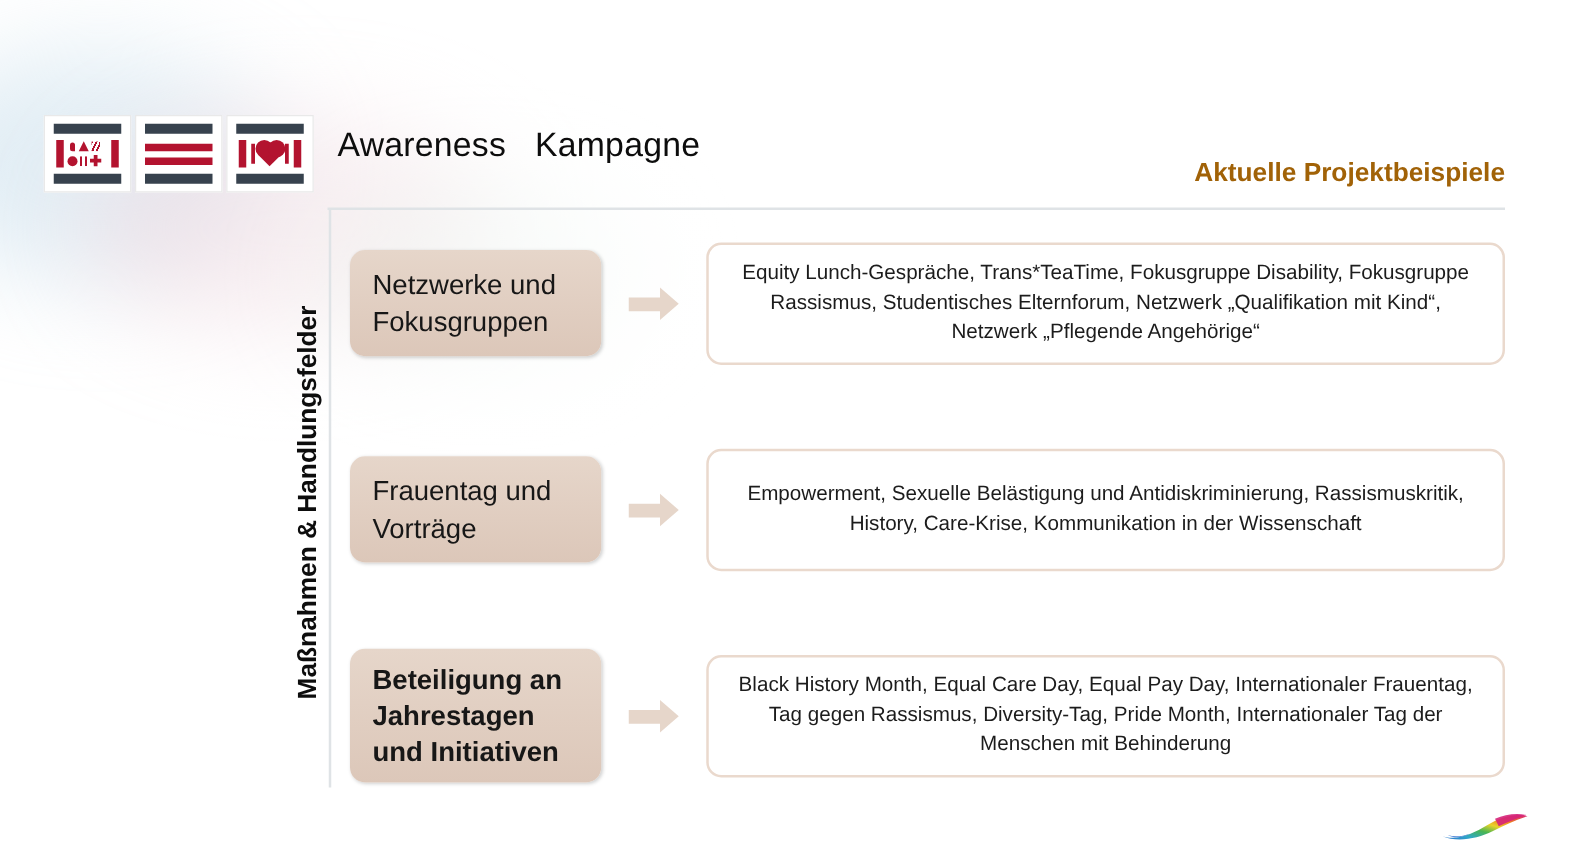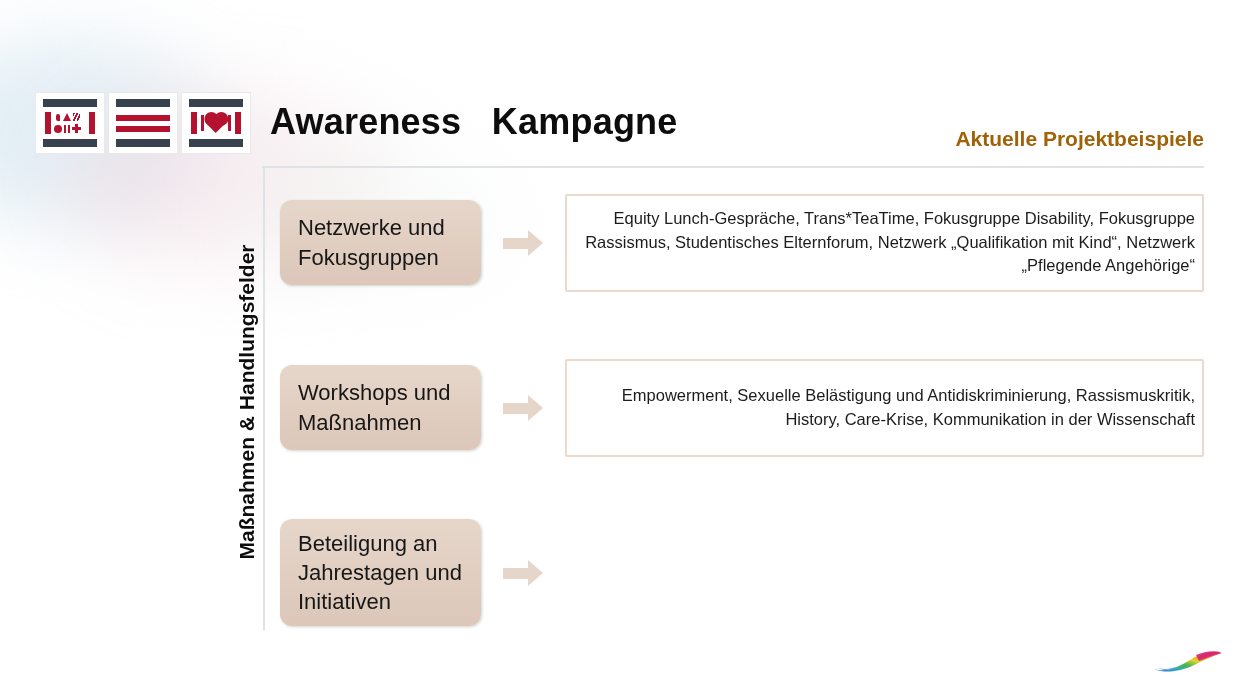--- a/index.html
+++ b/index.html
@@ -144,22 +144,22 @@
     background: #b3132f; border-radius: 50%;
   }
   .heart::before { top: -7px; left: 0; }
   .heart::after { top: 0; left: 7px; }
 
   
   #header-title {
     position: absolute;
     left: 270px;
     top: 101px;
-    font-size: 36px;
-    font-weight: bold;
+    font-size: 27px;
+    font-weight: normal;
     color: #0d0d0d;
     letter-spacing: 0.2px;
     white-space: pre;
     z-index: 6;
   }
   #header-subtitle {
     position: absolute;
     right: 56px;
     top: 127px;
     font-size: 21px;
@@ -226,21 +226,21 @@
     border-radius: 12px;
     box-shadow: 1px 1px 3px rgba(0,0,0,0.18);
     display: flex;
     align-items: center;
     padding: 10px 18px;
     box-sizing: border-box;
     font-size: 22px;
     color: #171717;
     line-height: 1.32;
   }
-  #row-2 .cat-box { min-height: 96px; }
+  #row-2 .cat-box { min-height: 96px; font-weight: bold; }
 
   .arrow-wrap {
     width: 84px;
     display: flex;
     align-items: center;
     justify-content: center;
     flex: 0 0 84px;
   }
   .arrow {
     width: 40px;
@@ -260,26 +260,26 @@
     border-top: 13px solid transparent;
     border-bottom: 13px solid transparent;
     border-left: 15px solid #e6d6ca;
   }
 
   .detail-box {
     flex: 1;
     min-height: 98px;
     background: #ffffff;
     border: 2px solid #ead9cd;
-    border-radius: 2px;
+    border-radius: 12px;
     display: flex;
     align-items: center;
     justify-content: center;
-    text-align: right;
-    padding: 9px 7px;
+    text-align: center;
+    padding: 9px 22px;
     box-sizing: border-box;
     font-size: 16.5px;
     color: #1c1c1c;
     line-height: 1.45;
   }
 
   
   #footer-mark {
     position: absolute;
     right: 34px;
@@ -355,38 +355,39 @@
     <div class="arrow-wrap">
       <span class="arrow">
         <span class="arrow-shaft"></span>
         <span class="arrow-head"></span>
       </span>
     </div>
     <div class="detail-box">Equity Lunch-Gespräche, Trans*TeaTime, Fokusgruppe Disability, Fokusgruppe Rassismus, Studentisches Elternforum, Netzwerk „Qualifikation mit Kind“, Netzwerk „Pflegende Angehörige“</div>
   </div>
 
   <div class="row" id="row-1">
-    <div class="cat-box">Workshops und Maßnahmen</div>
+    <div class="cat-box">Frauentag und Vorträge</div>
     <div class="arrow-wrap">
       <span class="arrow">
         <span class="arrow-shaft"></span>
         <span class="arrow-head"></span>
       </span>
     </div>
     <div class="detail-box">Empowerment, Sexuelle Belästigung und Antidiskriminierung, Rassismuskritik, History, Care-Krise, Kommunikation in der Wissenschaft</div>
   </div>
 
   <div class="row" id="row-2">
     <div class="cat-box">Beteiligung an Jahrestagen und Initiativen</div>
     <div class="arrow-wrap">
       <span class="arrow">
         <span class="arrow-shaft"></span>
         <span class="arrow-head"></span>
       </span>
     </div>
+    <div class="detail-box">Black History Month, Equal Care Day, Equal Pay Day, Internationaler Frauentag, Tag gegen Rassismus, Diversity-Tag, Pride Month, Internationaler Tag der Menschen mit Behinderung</div>
   </div>
 
   <svg id="footer-mark" viewBox="0 0 74 26" xmlns="http://www.w3.org/2000/svg">
     <defs>
       <linearGradient id="rainbowGrad" x1="0" y1="1" x2="1" y2="0">
         <stop offset="0%" stop-color="#2f6fd0"></stop>
         <stop offset="20%" stop-color="#2fa8c8"></stop>
         <stop offset="40%" stop-color="#49b552"></stop>
         <stop offset="58%" stop-color="#e8d32a"></stop>
         <stop offset="76%" stop-color="#ef7a25"></stop>

